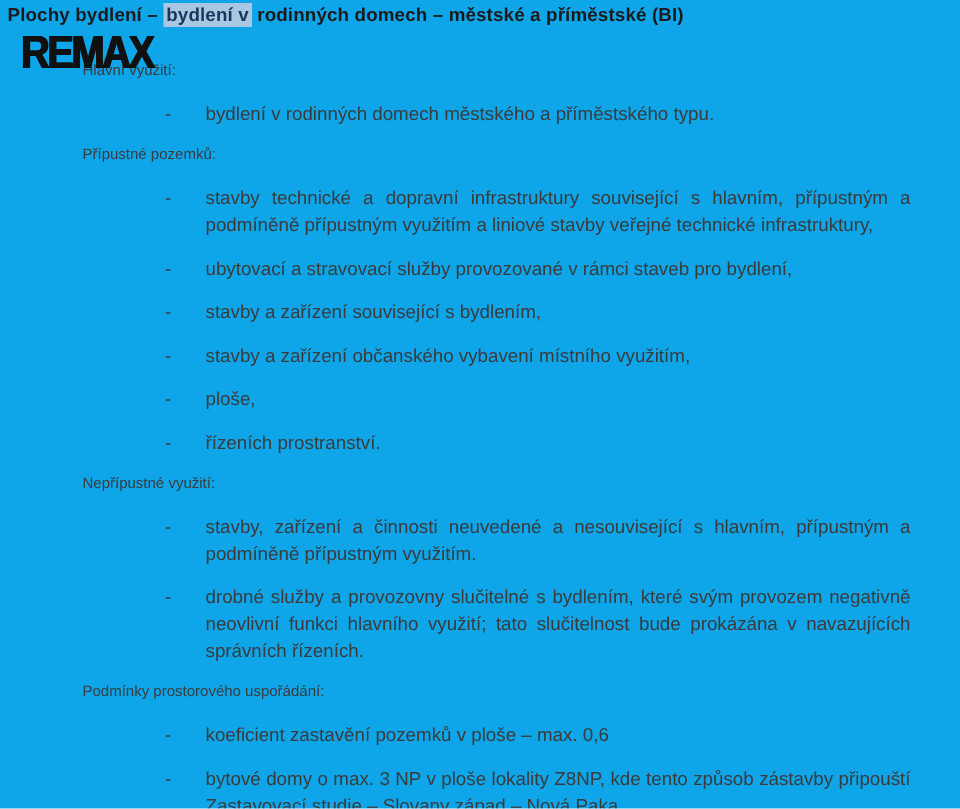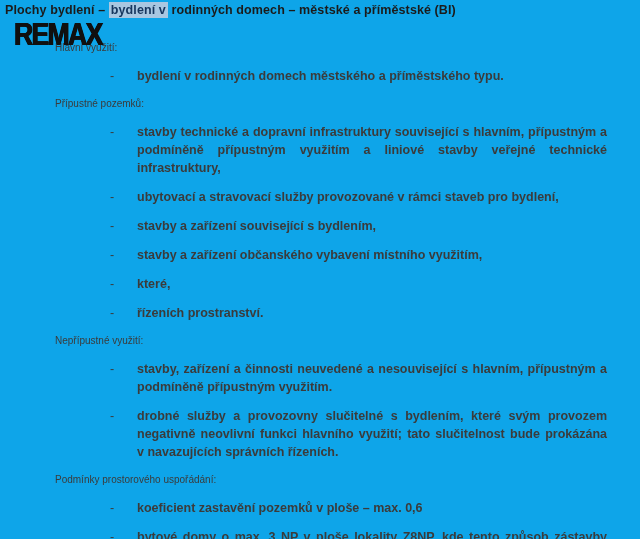--- a/index.html
+++ b/index.html
@@ -53,21 +53,20 @@
     font-size: 12.5px;
     line-height: 18px;
   }
   .bullet .dash {
     width: 27px;
     flex-shrink: 0;
   }
   .bullet .btext {
     flex: 1;
     text-align: justify;
-    font-weight: bold;
   }
 </style>
 </head>
 <body>
 
 <div class="doc">
   <h1 class="title"><span>Plochy bydlení – </span><span class="hl">bydlení v</span><span> rodinných domech – městské a příměstské (BI)</span></h1>
 
   <div class="logo">REMAX</div>
 
@@ -100,21 +99,21 @@
     <span class="btext">stavby a zařízení související s&nbsp;bydlením,</span>
   </div>
 
   <div class="bullet">
     <span class="dash">-</span>
     <span class="btext">stavby a zařízení občanského vybavení místního využitím,</span>
   </div>
 
   <div class="bullet">
     <span class="dash">-</span>
-    <span class="btext">které,</span>
+    <span class="btext">ploše,</span>
   </div>
 
   <div class="bullet">
     <span class="dash">-</span>
     <span class="btext">řízeních prostranství.</span>
   </div>
 </div>
   </section>
 
   <section class="section">

